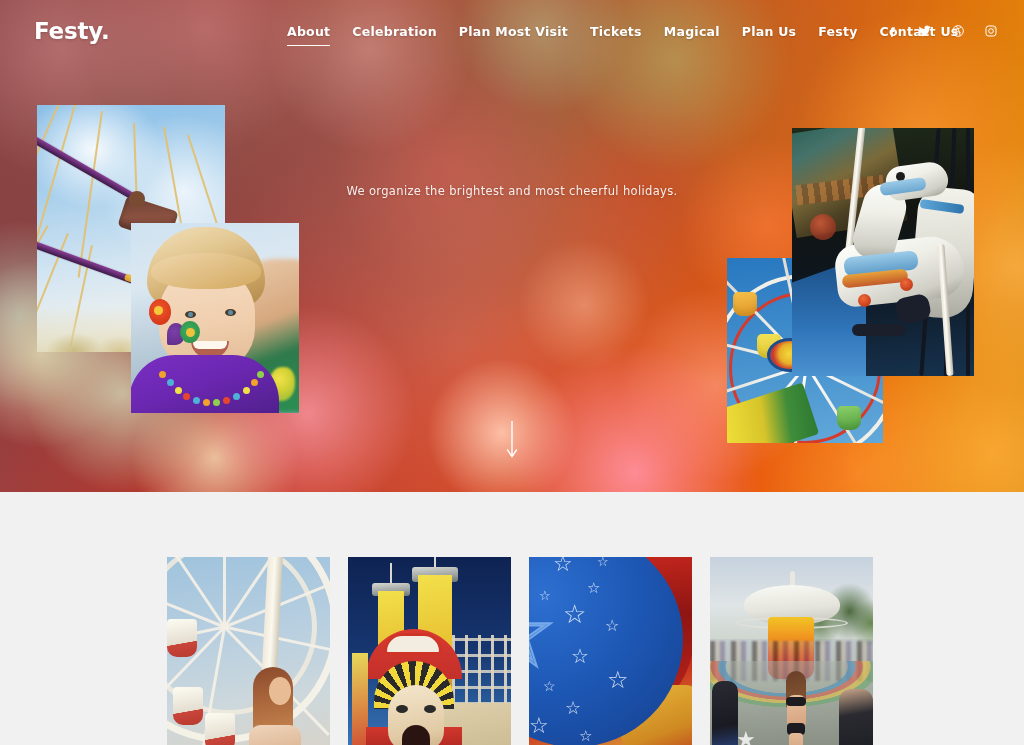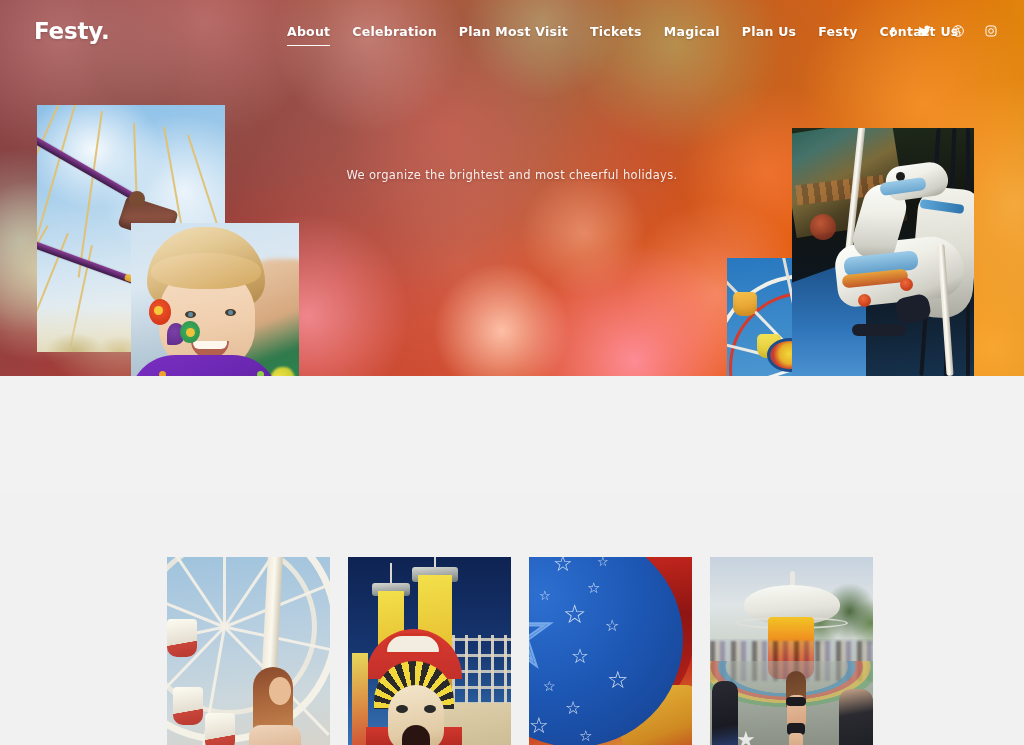--- a/index.html
+++ b/index.html
@@ -17,21 +17,21 @@
     position: relative;
     width: 1024px;
     height: 745px;
     overflow: hidden;
   }
 
   
   .hero {
     position: relative;
     width: 1024px;
-    height: 376px;
+    height: 492px;
     overflow: hidden;
     background: #b4362f;
   }
 
   
   .hero-bg {
     position: absolute;
     inset: 0;
     background:
       radial-gradient(circle at 62% 96%, rgba(255,150,170,0.85) 0%, rgba(255,150,170,0) 16%),
@@ -171,21 +171,21 @@
     font-size: 53px;
     line-height: 54px;
     font-weight: 700;
     letter-spacing: -0.6px;
     font-family: "DejaVu Sans", sans-serif;
     text-shadow: 0 2px 10px rgba(90,20,10,0.25);
   }
   .hero-title .tl { display: block; }
 
   .hero-sub {
-    margin-top: 28px;
+    margin-top: 44px;
     color: rgba(255,255,255,0.9);
     font-size: 11.5px;
     line-height: 21px;
     letter-spacing: 0.35px;
     font-family: "DejaVu Sans", sans-serif;
     text-shadow: 0 1px 3px rgba(90,20,10,0.3);
   }
   .hero-sub .sl { display: block; }
 
   .scroll-arrow {

